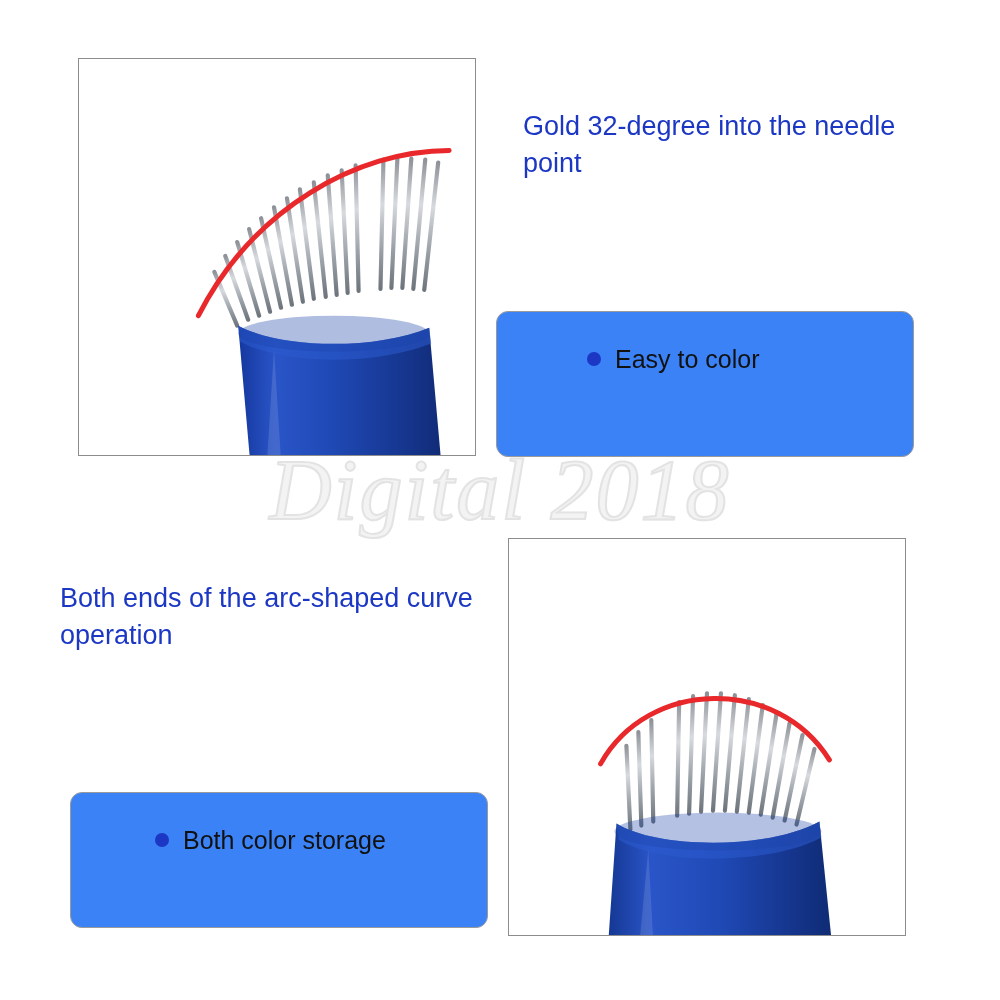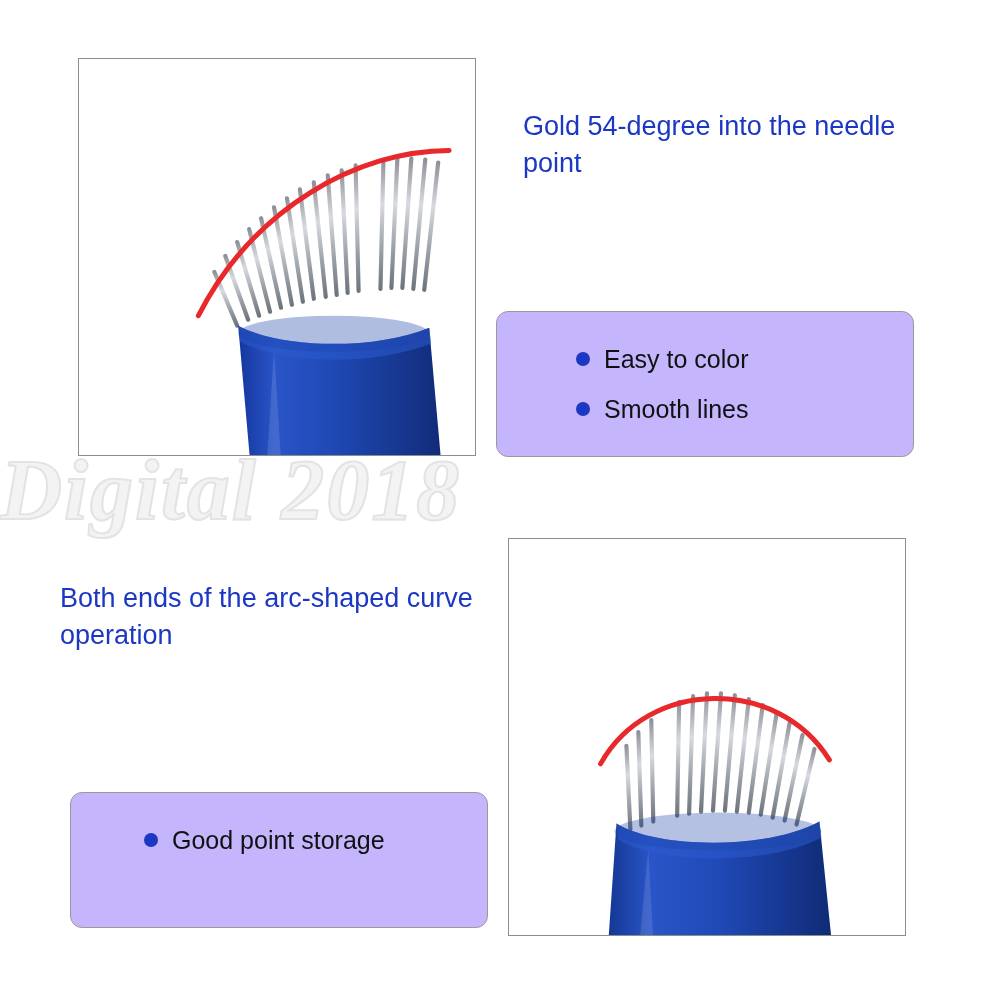--- a/index.html
+++ b/index.html
@@ -14,23 +14,24 @@
     overflow: hidden;
     font-family: "Liberation Sans", sans-serif;
   }
 
   
   .watermark {
     position: absolute;
     left: 0;
     top: 440px;
     width: 1000px;
+    text-align: center;
     font-family: "Liberation Serif", serif;
     font-style: italic;
-    font-weight: bold;
+    font-weight: normal;
     font-size: 86px;
     letter-spacing: 2px;
     color: rgba(255,255,255,0.0);
     -webkit-text-stroke: 2px rgba(225,225,225,0.95);
     text-shadow: 0 1px 0 rgba(240,240,240,0.8);
     user-select: none;
     pointer-events: none;
     z-index: 5;
   }
 
@@ -77,26 +78,26 @@
   }
   #headline-bottom {
     left: 60px;
     top: 580px;
     width: 460px;
   }
 
   
   .bullet-box {
     position: absolute;
-    background: #c4b5fd;
+    background: #3b82f6;
     border: 1px solid #9a9a9a;
     border-radius: 12px;
     box-sizing: border-box;
     z-index: 6;
-    padding: 22px 0 22px 1px;
+    padding: 22px 0 22px 12px;
   }
   #bullets-right {
     left: 496px;
     top: 311px;
     width: 418px;
     height: 146px;
   }
   #bullets-left {
     left: 70px;
     top: 792px;
@@ -178,39 +179,35 @@
       <path d="M 120 258 C 175 150 280 92 372 92" fill="none" stroke="#e8282b" stroke-width="5" stroke-linecap="round"></path>
 
       <path d="M 160 268 C 205 292 300 292 352 270 L 368 450 L 176 450 Z" fill="url(#handleGradTop)"></path>
       <path d="M 160 268 C 205 292 300 292 352 270 L 354 286 C 300 308 205 308 162 284 Z" fill="#2b5bd0" opacity="0.55"></path>
       <ellipse cx="256" cy="276" rx="96" ry="18" fill="#1a42a8" opacity="0.35"></ellipse>
       <path d="M 196 292 L 206 450 L 186 450 Z" fill="#ffffff" opacity="0.12"></path>
     </g>
   </svg>
 </div>
 
-<div class="headline" id="headline-top">Gold 54-degree into the needle point</div>
+<div class="headline" id="headline-top">Gold 32-degree into the needle point</div>
 
 <div class="bullet-box" id="bullets-right">
   <div class="bullet-row">
     <span class="bullet-dot"></span>
     <span class="bullet-text">Easy to color</span>
   </div>
-  <div class="bullet-row">
-    <span class="bullet-dot"></span>
-    <span class="bullet-text">Smooth lines</span>
-  </div>
 </div>
 
 <div class="headline" id="headline-bottom">Both ends of the arc-shaped curve operation</div>
 
 <div class="bullet-box" id="bullets-left">
   <div class="bullet-row">
     <span class="bullet-dot"></span>
-    <span class="bullet-text">Good point storage</span>
+    <span class="bullet-text">Both color storage</span>
   </div>
 </div>
 
 <div class="photo-panel" id="panel-bottom">
   <svg viewBox="0 0 398 398" preserveAspectRatio="xMidYMid meet">
     <defs>
       <linearGradient id="handleGradBot" x1="0" y1="0" x2="1" y2="0">
         <stop offset="0%" stop-color="#13358f"></stop>
         <stop offset="20%" stop-color="#2a55c8"></stop>
         <stop offset="50%" stop-color="#1f49b5"></stop>

